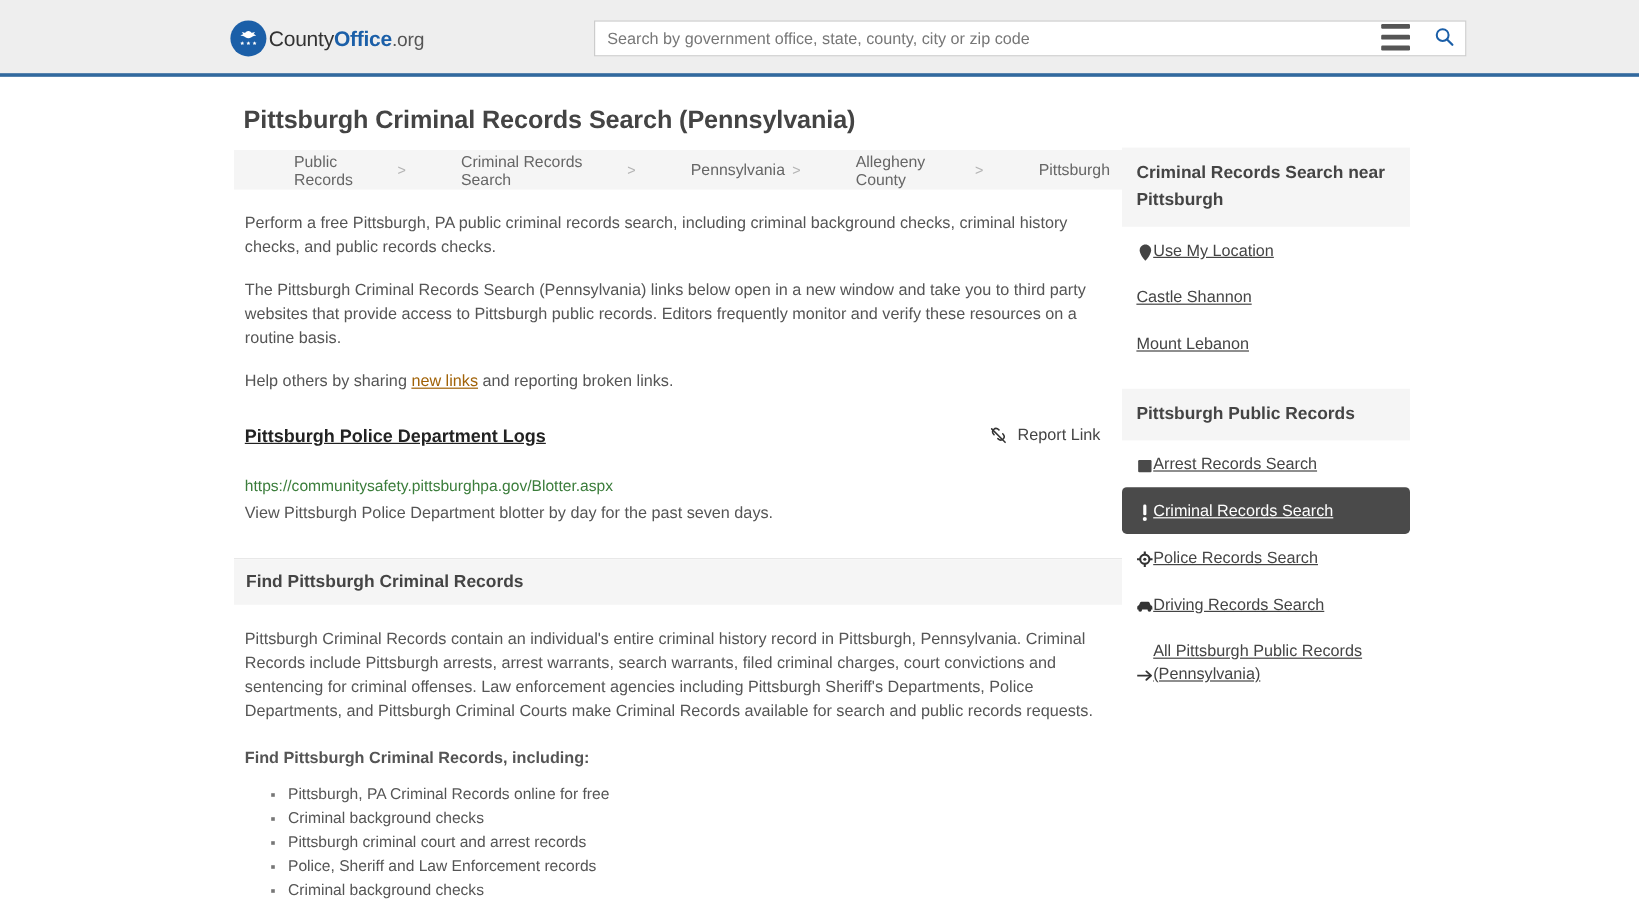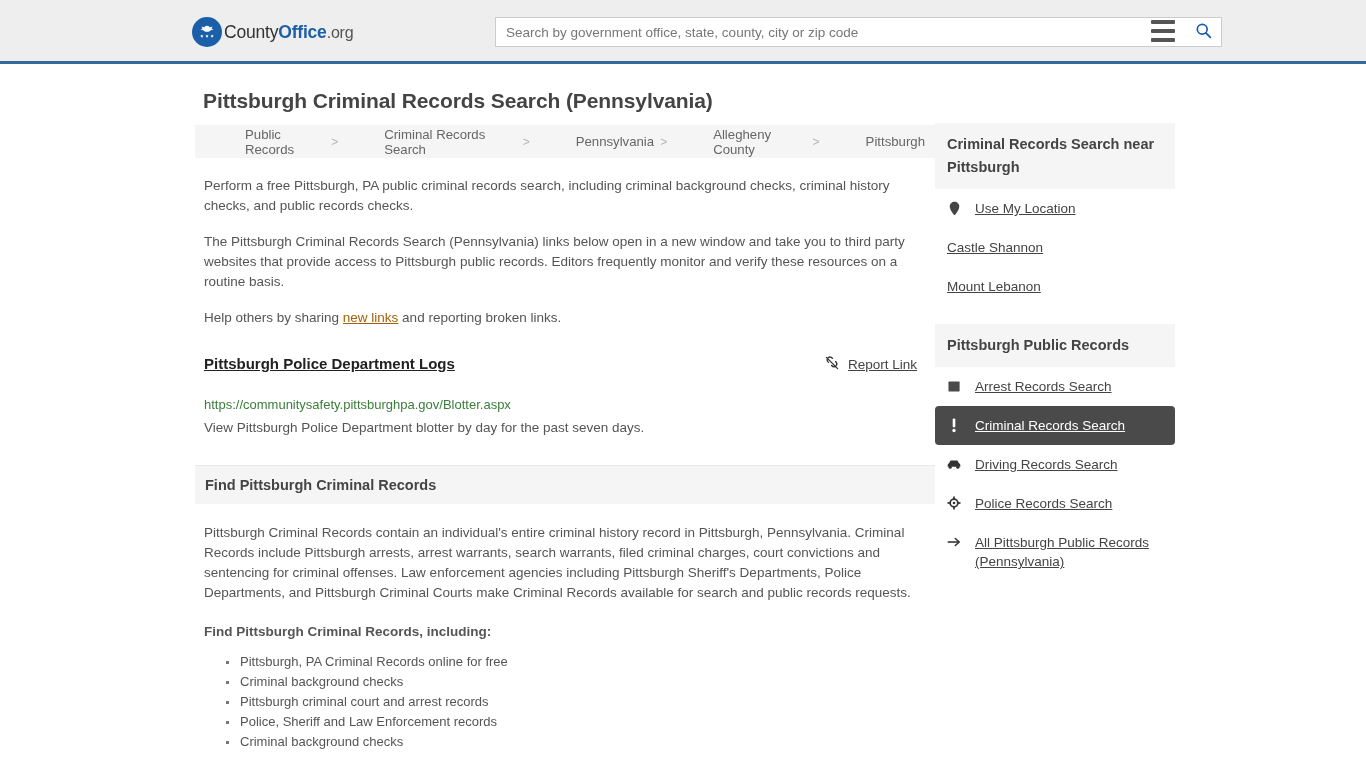--- a/index.html
+++ b/index.html
@@ -153,28 +153,27 @@
     justify-content: space-between;
   }
   .result-title {
     font-size: 15px;
     font-weight: bold;
     color: #222222;
     text-decoration: underline;
     line-height: 20px;
   }
   .report-link {
-    display: flex; align-items: center; gap: 8px;
+    display: flex; gap: 8px;
     font-size: 13.5px;
     color: #444444;
     white-space: nowrap;
     margin-top: 1px;
     cursor: pointer;
     padding-right: 9px;
-    text-decoration: underline;
   }
   .result-url {
     display: block;
     margin-top: 22px;
     font-size: 13px;
     color: #3b7d3b;
     line-height: 18px;
     text-decoration: none;
   }
   .result-desc {
@@ -237,22 +236,22 @@
     background: #f5f5f5;
     padding: 10px 12px;
     font-size: 14.5px;
     font-weight: bold;
     color: #444444;
     line-height: 23px;
   }
   .rail-list { padding: 0; margin: 0; list-style: none; }
   .rail-row {
     display: flex;
-    align-items: flex-start;
-    gap: 14px;
+    align-items: flex-end;
+    gap: 0;
     padding: 10px 12px;
     border-radius: 4px;
   }
   .rail-row.active { background: #4a4a4a; }
   .rail-ico {
     width: 14px; height: 16px;
     flex: none;
     display: flex; align-items: center; justify-content: center;
     margin-top: 1px;
   }
@@ -402,45 +401,45 @@
             <svg width="6" height="15" viewBox="0 0 6 16" aria-hidden="true">
               <rect x="1.6" y="0.5" width="2.8" height="9.5" rx="1.2" fill="#ffffff"></rect>
               <circle cx="3" cy="13.3" r="1.8" fill="#ffffff"></circle>
             </svg>
           </span>
           <a href="#">Criminal Records Search</a>
         </li>
 
         <li class="rail-row">
           <span class="rail-ico">
-            <svg width="15" height="11" viewBox="0 0 16 11" aria-hidden="true">
-              <path d="M2.4 4.2 L3.6 1.5 C3.8 1.0 4.2 0.8 4.7 0.8 L11.3 0.8 C11.8 0.8 12.2 1.0 12.4 1.5 L13.6 4.2 C14.6 4.5 15.2 5.2 15.2 6.2 L15.2 8.2 L0.8 8.2 L0.8 6.2 C0.8 5.2 1.4 4.5 2.4 4.2 Z" fill="#333333"></path>
-              <circle cx="3.6" cy="8.6" r="1.8" fill="#333333"></circle>
-              <circle cx="12.4" cy="8.6" r="1.8" fill="#333333"></circle>
-            </svg>
-          </span>
-          <a href="#">Driving Records Search</a>
-        </li>
-
-        <li class="rail-row">
-          <span class="rail-ico">
             <svg width="14" height="14" viewBox="0 0 16 16" aria-hidden="true">
               <circle cx="8" cy="8" r="4.4" fill="none" stroke="#333333" stroke-width="2"></circle>
               <circle cx="8" cy="8" r="1.5" fill="#333333"></circle>
               <line x1="8" y1="0.6" x2="8" y2="3.4" stroke="#333333" stroke-width="2"></line>
               <line x1="8" y1="12.6" x2="8" y2="15.4" stroke="#333333" stroke-width="2"></line>
               <line x1="0.6" y1="8" x2="3.4" y2="8" stroke="#333333" stroke-width="2"></line>
               <line x1="12.6" y1="8" x2="15.4" y2="8" stroke="#333333" stroke-width="2"></line>
             </svg>
           </span>
           <a href="#">Police Records Search</a>
         </li>
 
         <li class="rail-row">
           <span class="rail-ico">
+            <svg width="15" height="11" viewBox="0 0 16 11" aria-hidden="true">
+              <path d="M2.4 4.2 L3.6 1.5 C3.8 1.0 4.2 0.8 4.7 0.8 L11.3 0.8 C11.8 0.8 12.2 1.0 12.4 1.5 L13.6 4.2 C14.6 4.5 15.2 5.2 15.2 6.2 L15.2 8.2 L0.8 8.2 L0.8 6.2 C0.8 5.2 1.4 4.5 2.4 4.2 Z" fill="#333333"></path>
+              <circle cx="3.6" cy="8.6" r="1.8" fill="#333333"></circle>
+              <circle cx="12.4" cy="8.6" r="1.8" fill="#333333"></circle>
+            </svg>
+          </span>
+          <a href="#">Driving Records Search</a>
+        </li>
+
+        <li class="rail-row">
+          <span class="rail-ico">
             <svg width="15" height="12" viewBox="0 0 16 12" aria-hidden="true">
               <line x1="0.8" y1="6" x2="13" y2="6" stroke="#333333" stroke-width="1.8"></line>
               <polyline points="9.5,2 14,6 9.5,10" fill="none" stroke="#333333" stroke-width="1.8" stroke-linecap="round" stroke-linejoin="round"></polyline>
             </svg>
           </span>
           <a href="#">All Pittsburgh Public Records (Pennsylvania)</a>
         </li>
 
       </ul>
     </div>

